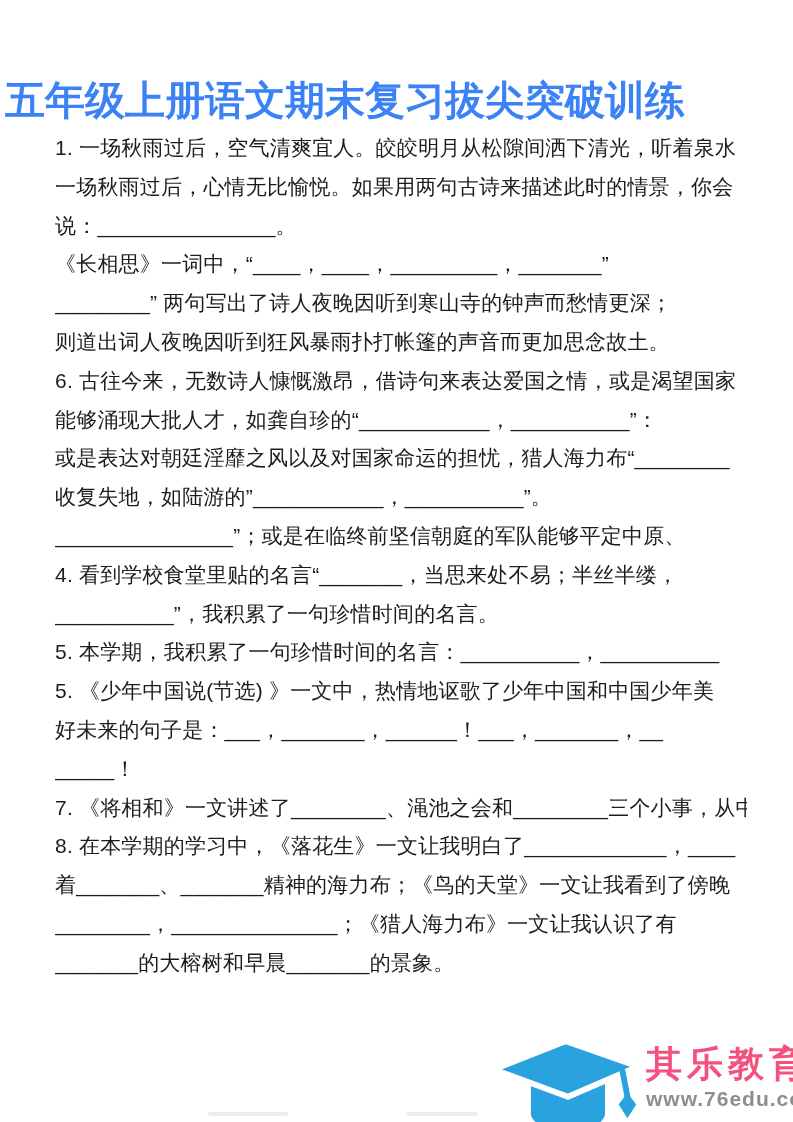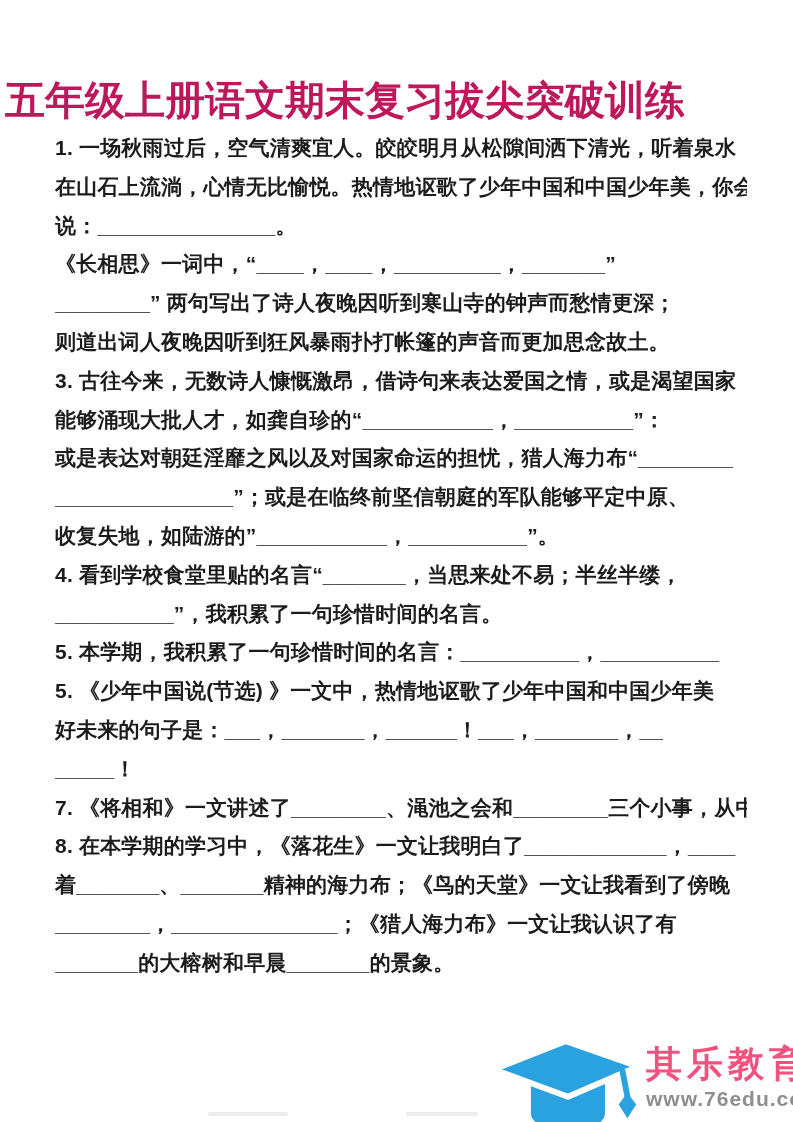--- a/index.html
+++ b/index.html
@@ -9,28 +9,28 @@
     overflow: hidden;
     font-family: "Liberation Sans", "DejaVu Sans", sans-serif;
     color: #1c1c1c;
   }
   .page-title {
     position: absolute;
     top: 46px; left: 0; width: 690px;
     text-align: center;
     font-size: 40px;
     font-weight: 900;
-    color: #be185d;
+    color: #3b82f6;
     white-space: nowrap;
   }
   .content {
     position: absolute;
     top: 129px; left: 55px; width: 692px;
     font-size: 21px;
-    font-weight: 700;
+    font-weight: 400;
     line-height: 38.8px;
     letter-spacing: 0.2px;
   }
   .line {
     white-space: pre;
     overflow: hidden;
   }
   .brand-logo {
     position: absolute;
     left: 488px; top: 1036px;
@@ -65,34 +65,34 @@
   .cut-dash.d2 { left: 406px; top: 1112px; width: 72px; }
 </style>
 </head>
 <body>
 
 <h1 class="page-title">五年级上册语文期末复习拔尖突破训练</h1>
 
 <div class="content">
   <section>
     <div class="line">1. 一场秋雨过后，空气清爽宜人。皎皎明月从松隙间洒下清光，听着泉水</div>
-    <div class="line">在山石上流淌，心情无比愉悦。热情地讴歌了少年中国和中国少年美，你会</div>
+    <div class="line">一场秋雨过后，心情无比愉悦。如果用两句古诗来描述此时的情景，你会</div>
     <div class="line">说：_______________。</div>
   </section>
   <section>
     <div class="line">《长相思》一词中，“____，____，_________，_______”</div>
     <div class="line">________” 两句写出了诗人夜晚因听到寒山寺的钟声而愁情更深；</div>
     <div class="line">则道出词人夜晚因听到狂风暴雨扑打帐篷的声音而更加思念故土。</div>
   </section>
   <section>
-    <div class="line">3. 古往今来，无数诗人慷慨激昂，借诗句来表达爱国之情，或是渴望国家</div>
+    <div class="line">6. 古往今来，无数诗人慷慨激昂，借诗句来表达爱国之情，或是渴望国家</div>
     <div class="line">能够涌现大批人才，如龚自珍的“___________，__________”：</div>
     <div class="line">或是表达对朝廷淫靡之风以及对国家命运的担忧，猎人海力布“________</div>
+    <div class="line">收复失地，如陆游的”___________，__________”。</div>
     <div class="line">_______________”；或是在临终前坚信朝庭的军队能够平定中原、</div>
-    <div class="line">收复失地，如陆游的”___________，__________”。</div>
   </section>
   <section>
     <div class="line">4. 看到学校食堂里贴的名言“_______，当思来处不易；半丝半缕，</div>
     <div class="line">__________”，我积累了一句珍惜时间的名言。</div>
   </section>
   <section>
     <div class="line">5. 本学期，我积累了一句珍惜时间的名言：__________，__________</div>
   </section>
   <section>
     <div class="line">5. 《少年中国说(节选) 》一文中，热情地讴歌了少年中国和中国少年美</div>

